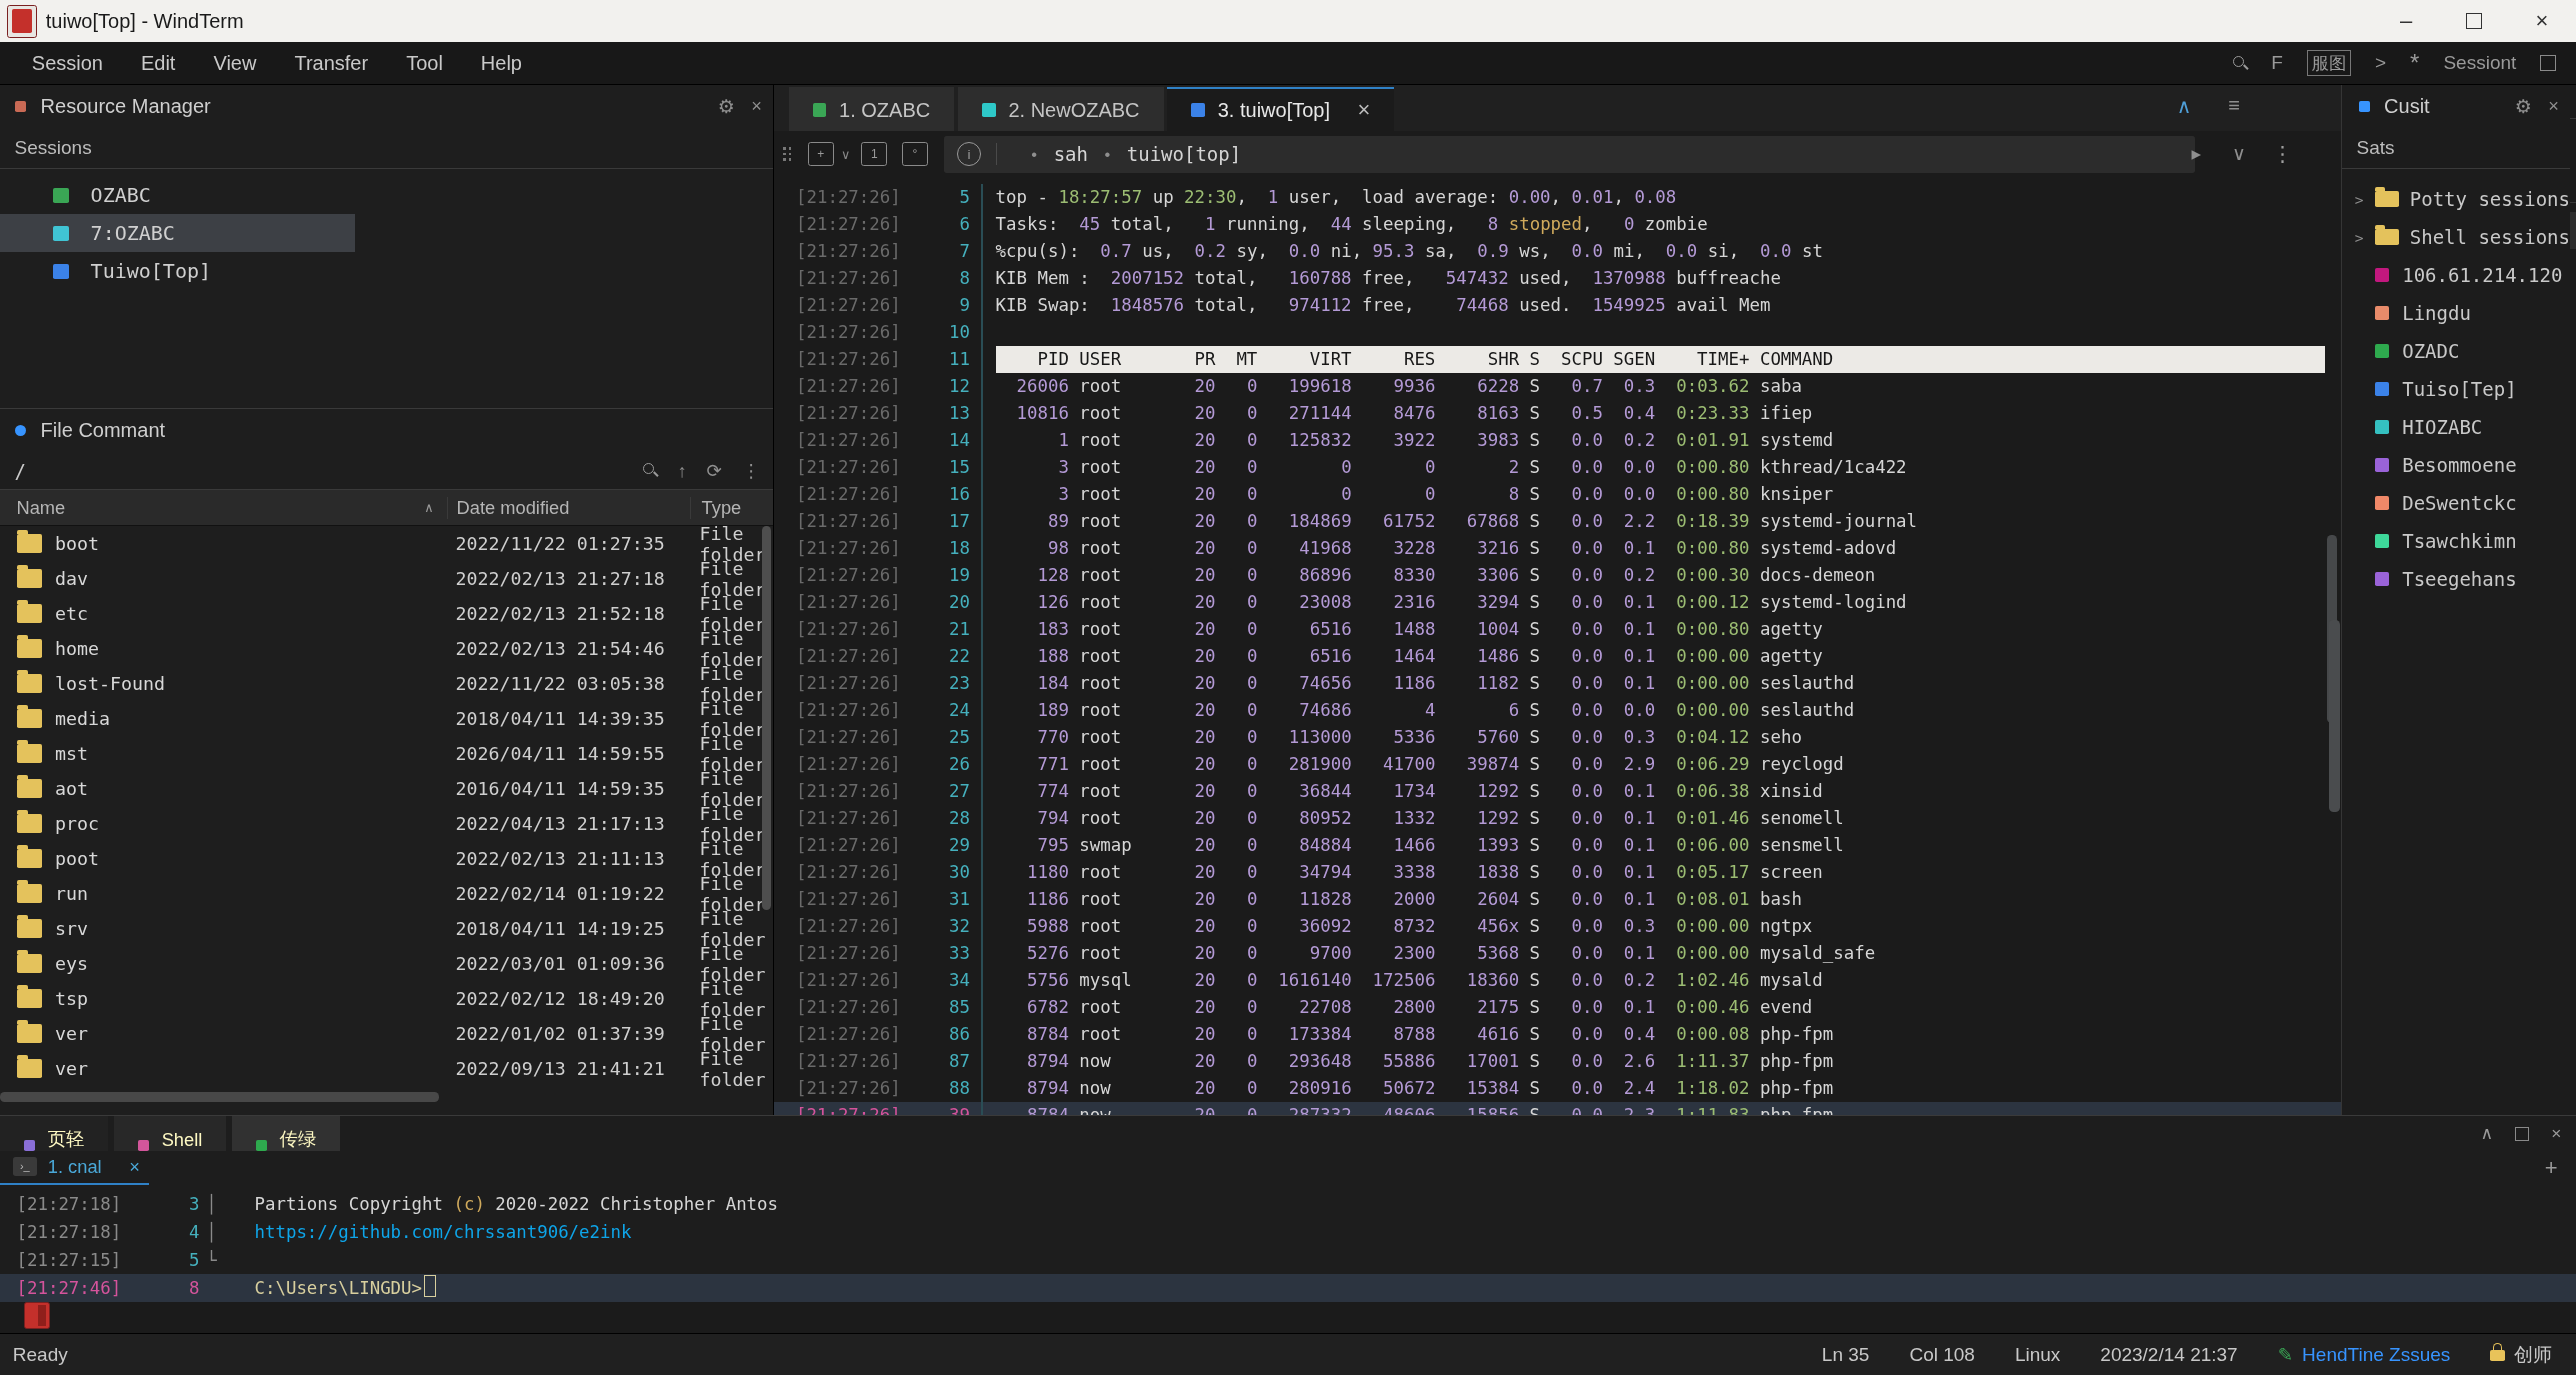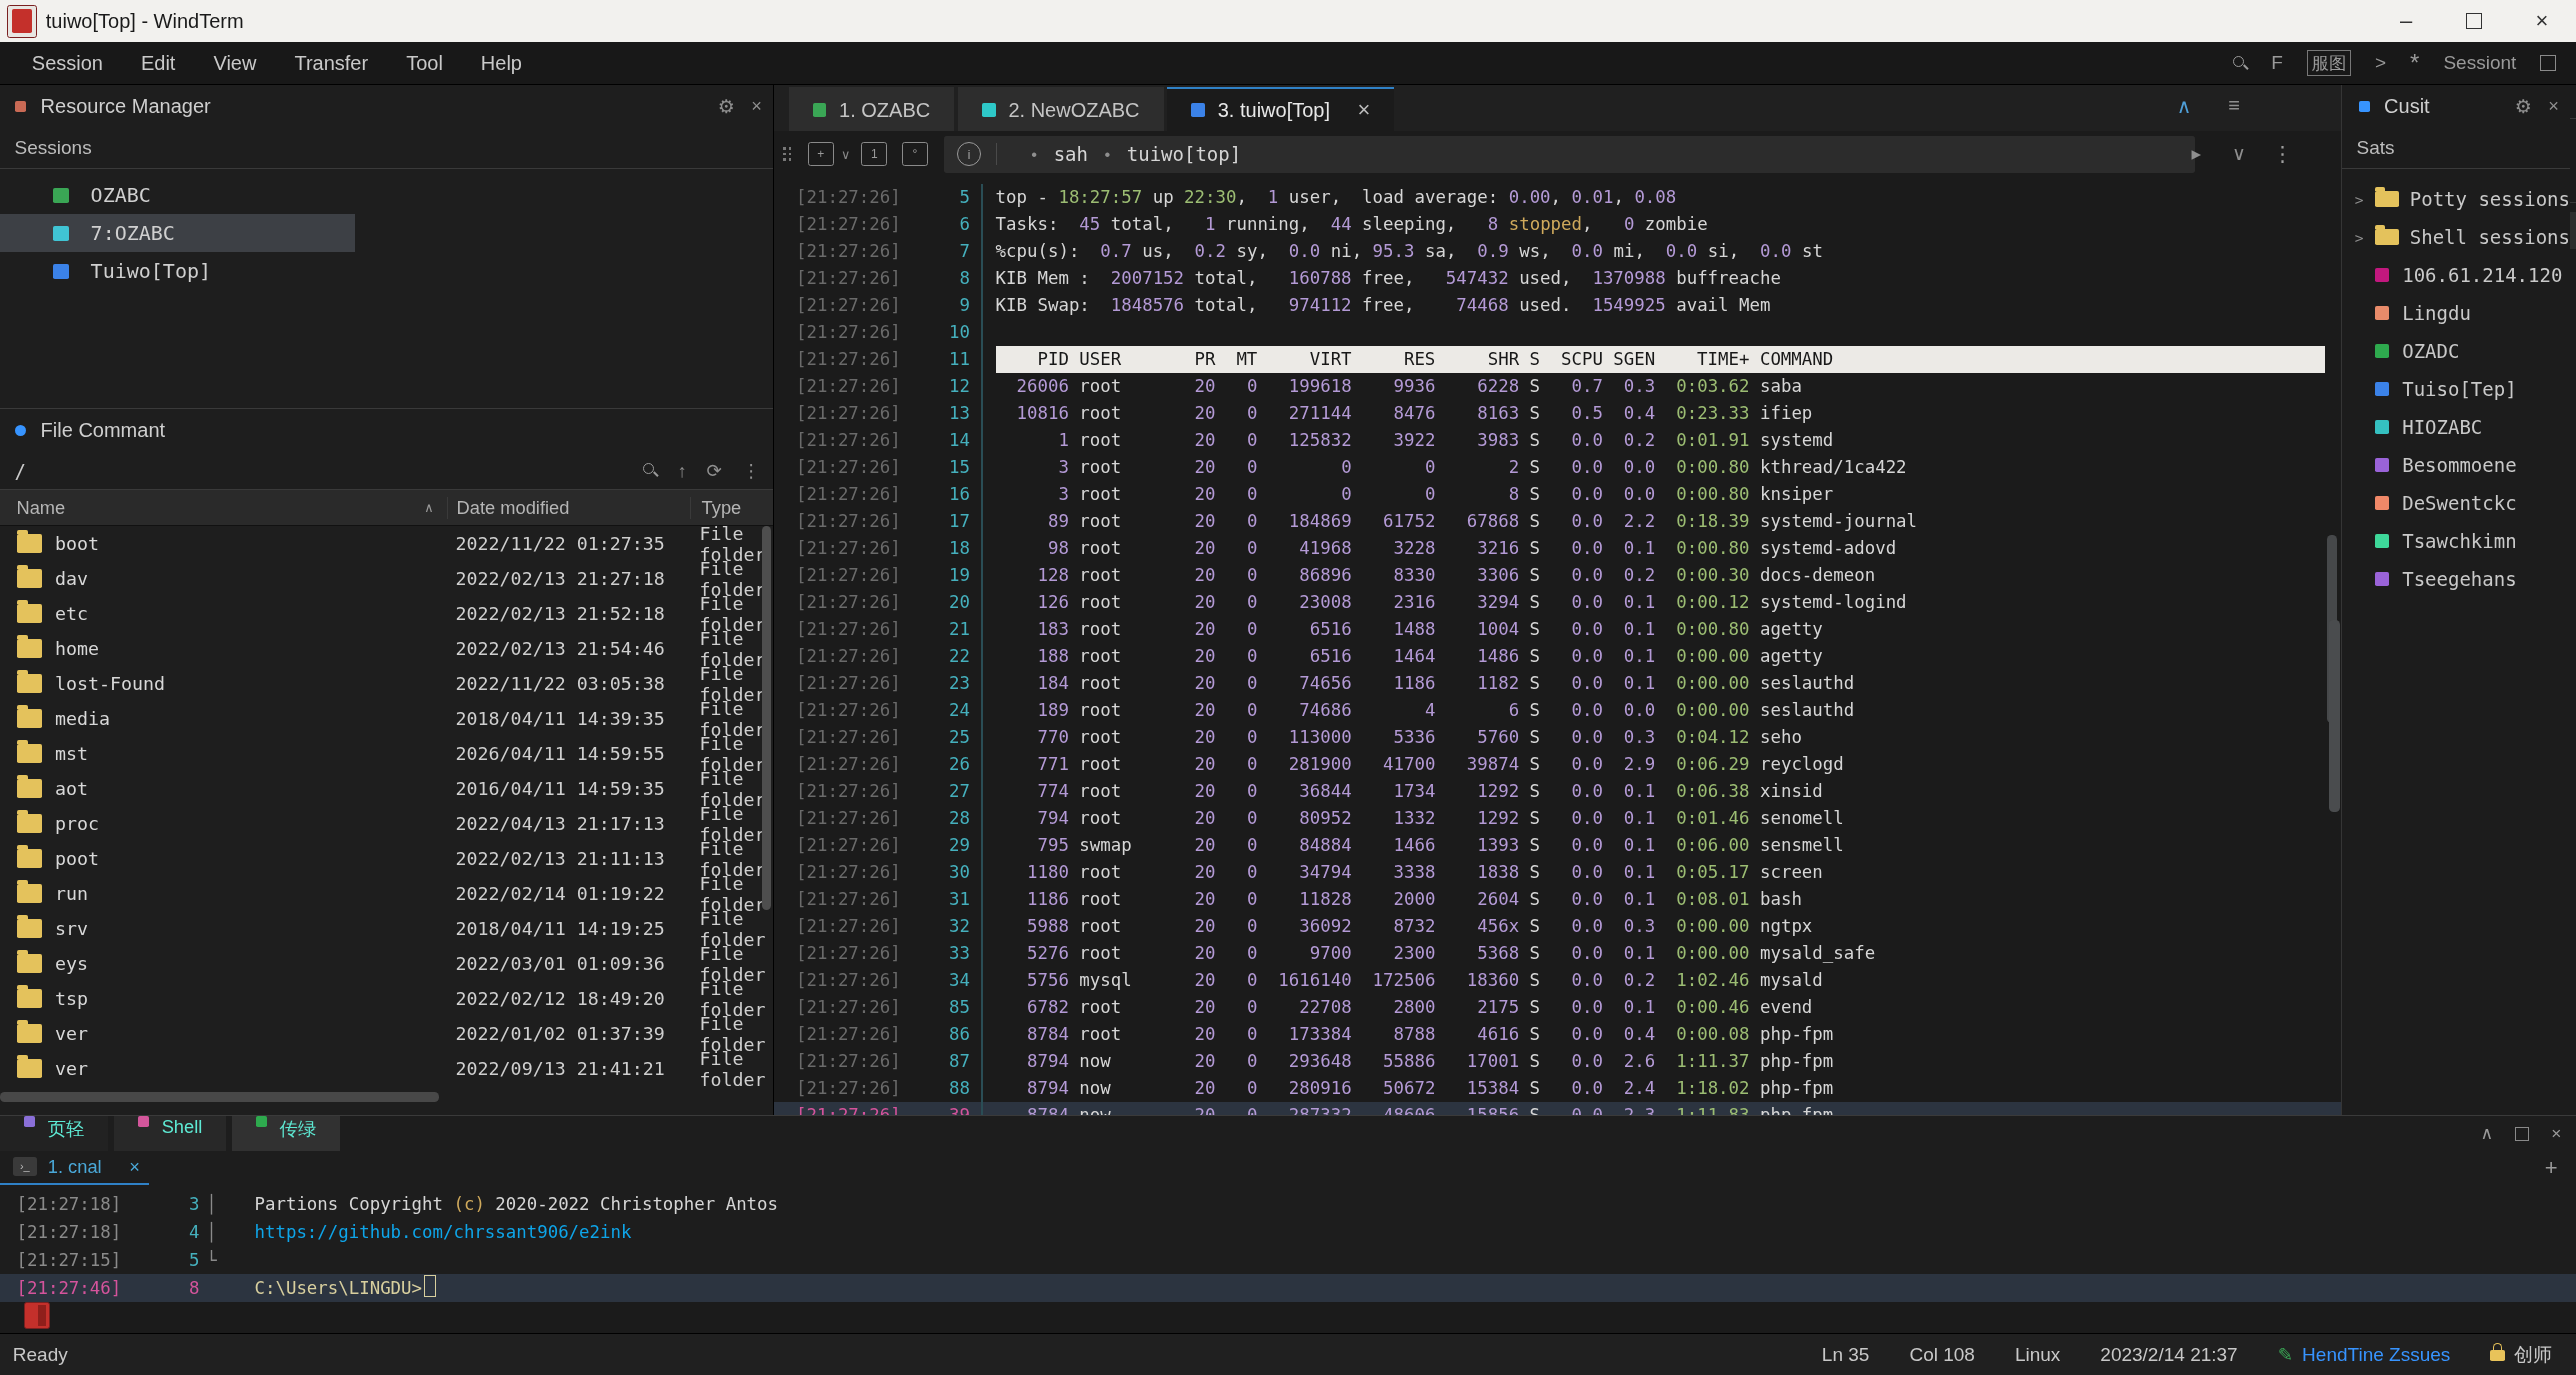--- a/index.html
+++ b/index.html
@@ -110,21 +110,21 @@
   .tree-folder{width:24px;height:16.5px;background:#e4c25c;border-radius:1.8px;position:relative;margin-right:11px;flex:0 0 auto;}
   .tree-folder:before{content:"";position:absolute;top:-3.7px;left:0;width:10px;height:3.7px;background:#e4c25c;border-radius:1.8px 1.8px 0 0;}
   .tree-sq{width:14.6px;height:14.6px;border-radius:1.8px;margin:0 12.8px 0 20px;flex:0 0 auto;}
   .cmd-row{display:flex;align-items:center;height:37px;background:#2e2e2e;font-size:19px;color:#d5d5d5;font-family:"DejaVu Sans Mono",monospace;}
   .cmd-dot{width:11px;height:11px;border-radius:50%;background:#3b82e8;margin:0 14.6px 0 24px;}
   .right-splitter{position:absolute;left:-12.8px;top:535px;width:11px;height:192px;background:#4a4c4e;border-radius:4.6px;}
 
   
   .bottom{height:181px;flex:0 0 auto;background:#1d1d1d;border-top:0.9px solid #3a3a3a;display:flex;flex-direction:column;position:relative;}
   .bp-tabs{height:35px;display:flex;align-items:stretch;flex:0 0 auto;}
-  .bp-tab{display:flex;align-items:flex-start;padding:0 24px;font-size:18.3px;color:#5eead4;background:#222;margin-right:5.5px;}
+  .bp-tab{display:flex;align-items:flex-end;padding:0 24px;font-size:18.3px;color:#fef9c3;background:#222;margin-right:5.5px;}
   .bp-tab.t2{background:#282828;} .bp-tab.t3{background:#313131;}
   .bp-dot{width:11px;height:11px;border-radius:1.8px;margin-right:12.8px;}
   .bp-right{margin-left:auto;display:flex;align-items:center;gap:22px;padding-right:14.6px;color:#9a9a9a;font-size:17.4px;}
   .bp-subtabs{height:33px;display:flex;align-items:center;flex:0 0 auto;position:relative;}
   .bp-subtab{display:flex;align-items:center;gap:11px;padding:0 9.1px 0 12.8px;height:100%;border-bottom:2.7px solid #2f81c7;color:#4aa8d8;font-size:18.3px;}
   .term-mini{width:24px;height:18.3px;background:#3a3a3a;border-radius:2.7px;color:#bbb;font-size:11px;display:flex;align-items:center;justify-content:center;}
   .bp-sub-close{color:#4aa8d8;font-size:18.3px;margin-left:16.5px;}
   .bp-plus{position:absolute;right:18.3px;color:#9a9a9a;font-size:22px;}
   .sline{display:flex;height:28px;line-height:28px;font-size:17.4px;white-space:pre;font-family:"DejaVu Sans Mono",monospace;}
   .sline .ts{width:137px;padding-left:16.5px;color:#8a8a8a;flex:0 0 auto;}

